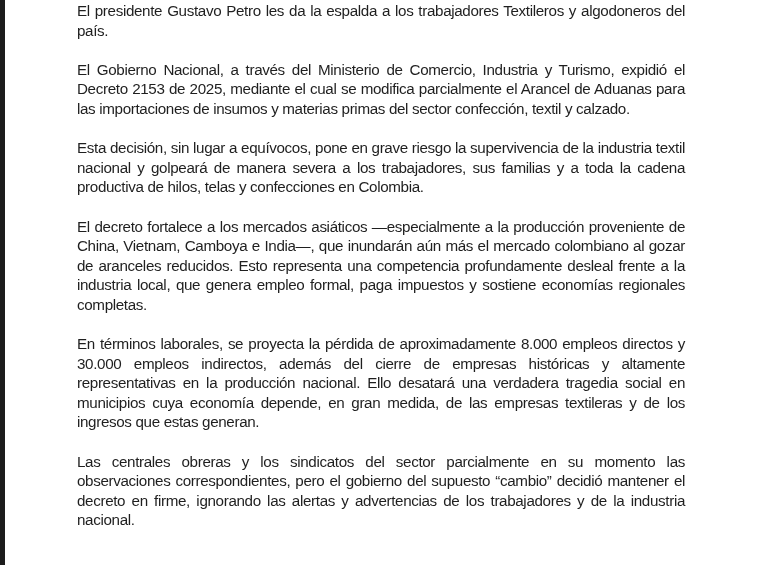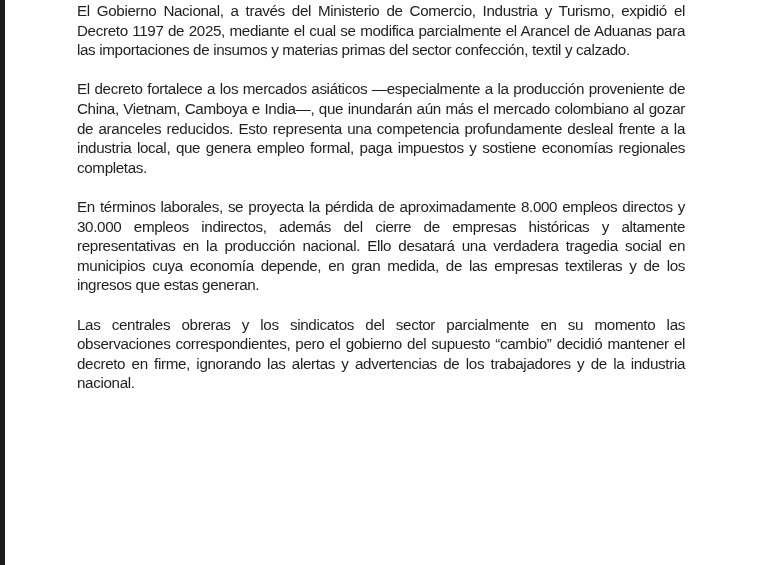--- a/index.html
+++ b/index.html
@@ -26,17 +26,19 @@
     font-stretch: condensed;
   }
   .para:first-child { margin-top: 1px; }
 </style>
 </head>
 <body>
 
 <div class="left-edge"></div>
 
 <div class="page">
-  <p class="para">El Gobierno Nacional, a través del Ministerio de Comercio, Industria y Turismo, expidió el Decreto 1197 de 2025, mediante el cual se modifica parcialmente el Arancel de Aduanas para las importaciones de insumos y materias primas del sector confección, textil y calzado.</p>
+  <p class="para">El presidente Gustavo Petro les da la espalda a los trabajadores Textileros y algodoneros del país.</p>
+  <p class="para">El Gobierno Nacional, a través del Ministerio de Comercio, Industria y Turismo, expidió el Decreto 2153 de 2025, mediante el cual se modifica parcialmente el Arancel de Aduanas para las importaciones de insumos y materias primas del sector confección, textil y calzado.</p>
+  <p class="para">Esta decisión, sin lugar a equívocos, pone en grave riesgo la supervivencia de la industria textil nacional y golpeará de manera severa a los trabajadores, sus familias y a toda la cadena productiva de hilos, telas y confecciones en Colombia.</p>
   <p class="para">El decreto fortalece a los mercados asiáticos —especialmente a la producción proveniente de China, Vietnam, Camboya e India—, que inundarán aún más el mercado colombiano al gozar de aranceles reducidos. Esto representa una competencia profundamente desleal frente a la industria local, que genera empleo formal, paga impuestos y sostiene economías regionales completas.</p>
   <p class="para">En términos laborales, se proyecta la pérdida de aproximadamente 8.000 empleos directos y 30.000 empleos indirectos, además del cierre de empresas históricas y altamente representativas en la producción nacional. Ello desatará una verdadera tragedia social en municipios cuya economía depende, en gran medida, de las empresas textileras y de los ingresos que estas generan.</p>
   <p class="para">Las centrales obreras y los sindicatos del sector parcialmente en su momento las observaciones correspondientes, pero el gobierno del supuesto “cambio” decidió mantener el decreto en firme, ignorando las alertas y advertencias de los trabajadores y de la industria nacional.</p>
 </div>
 
 </body></html>

